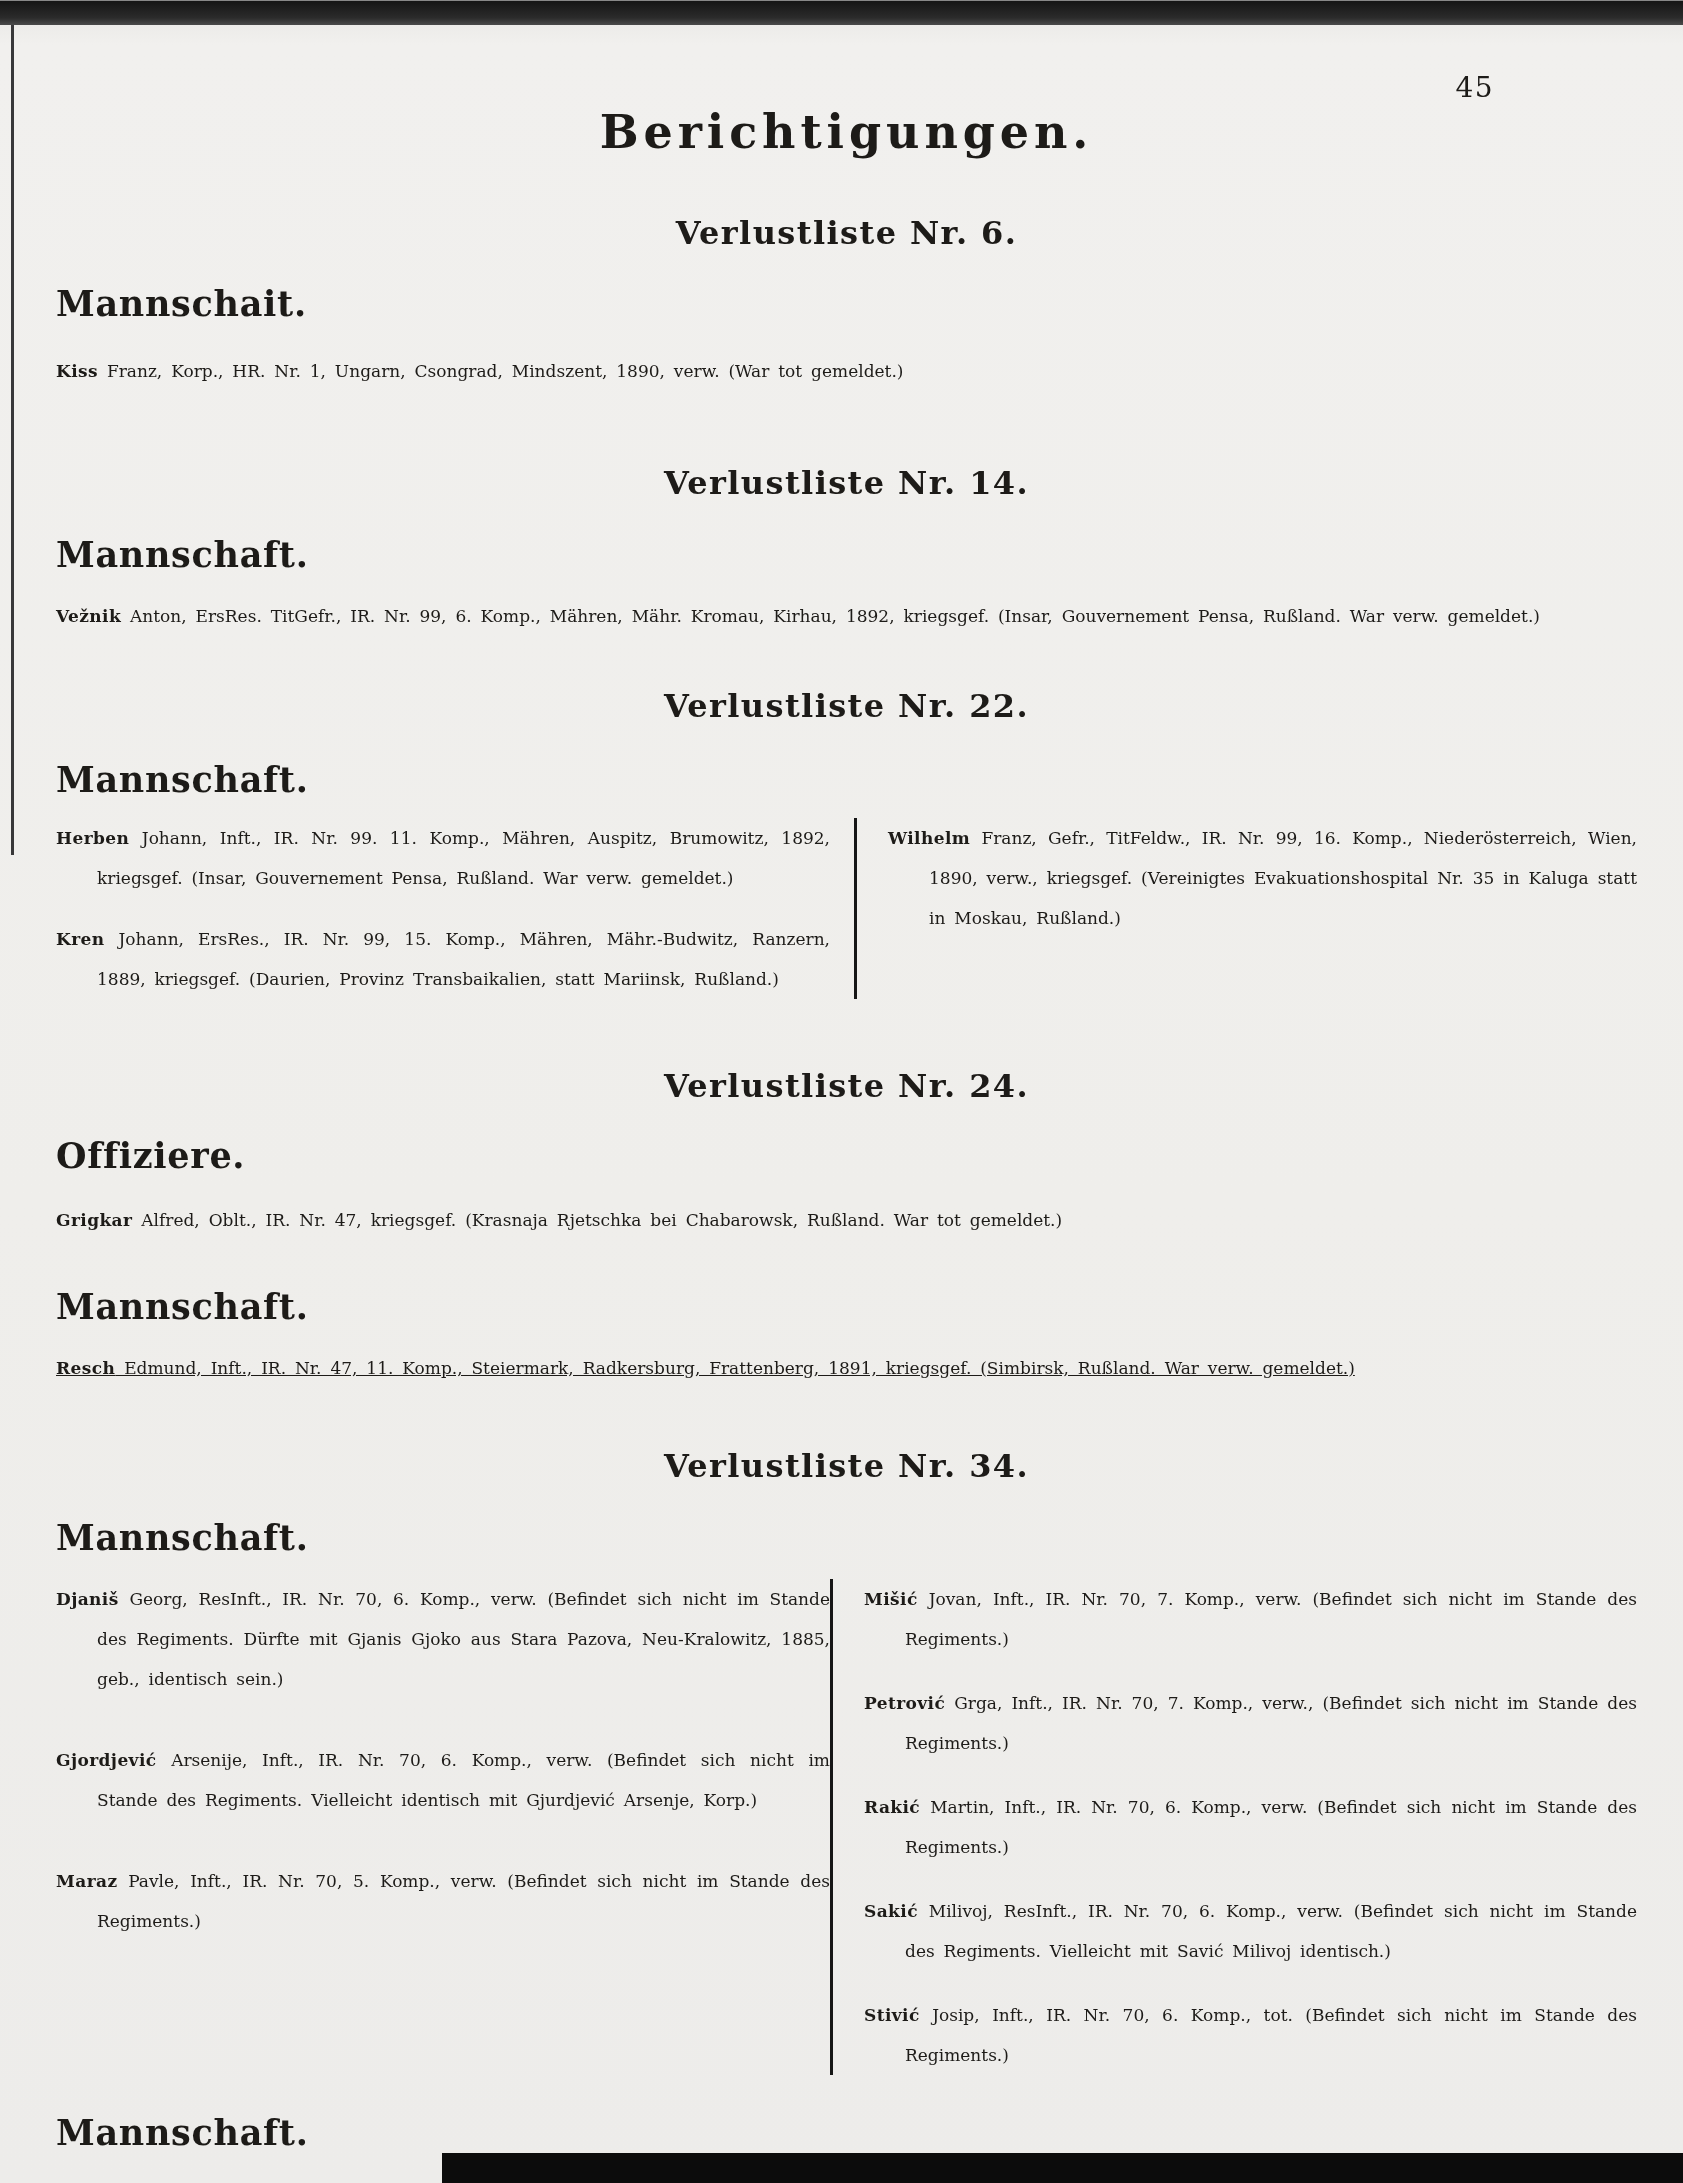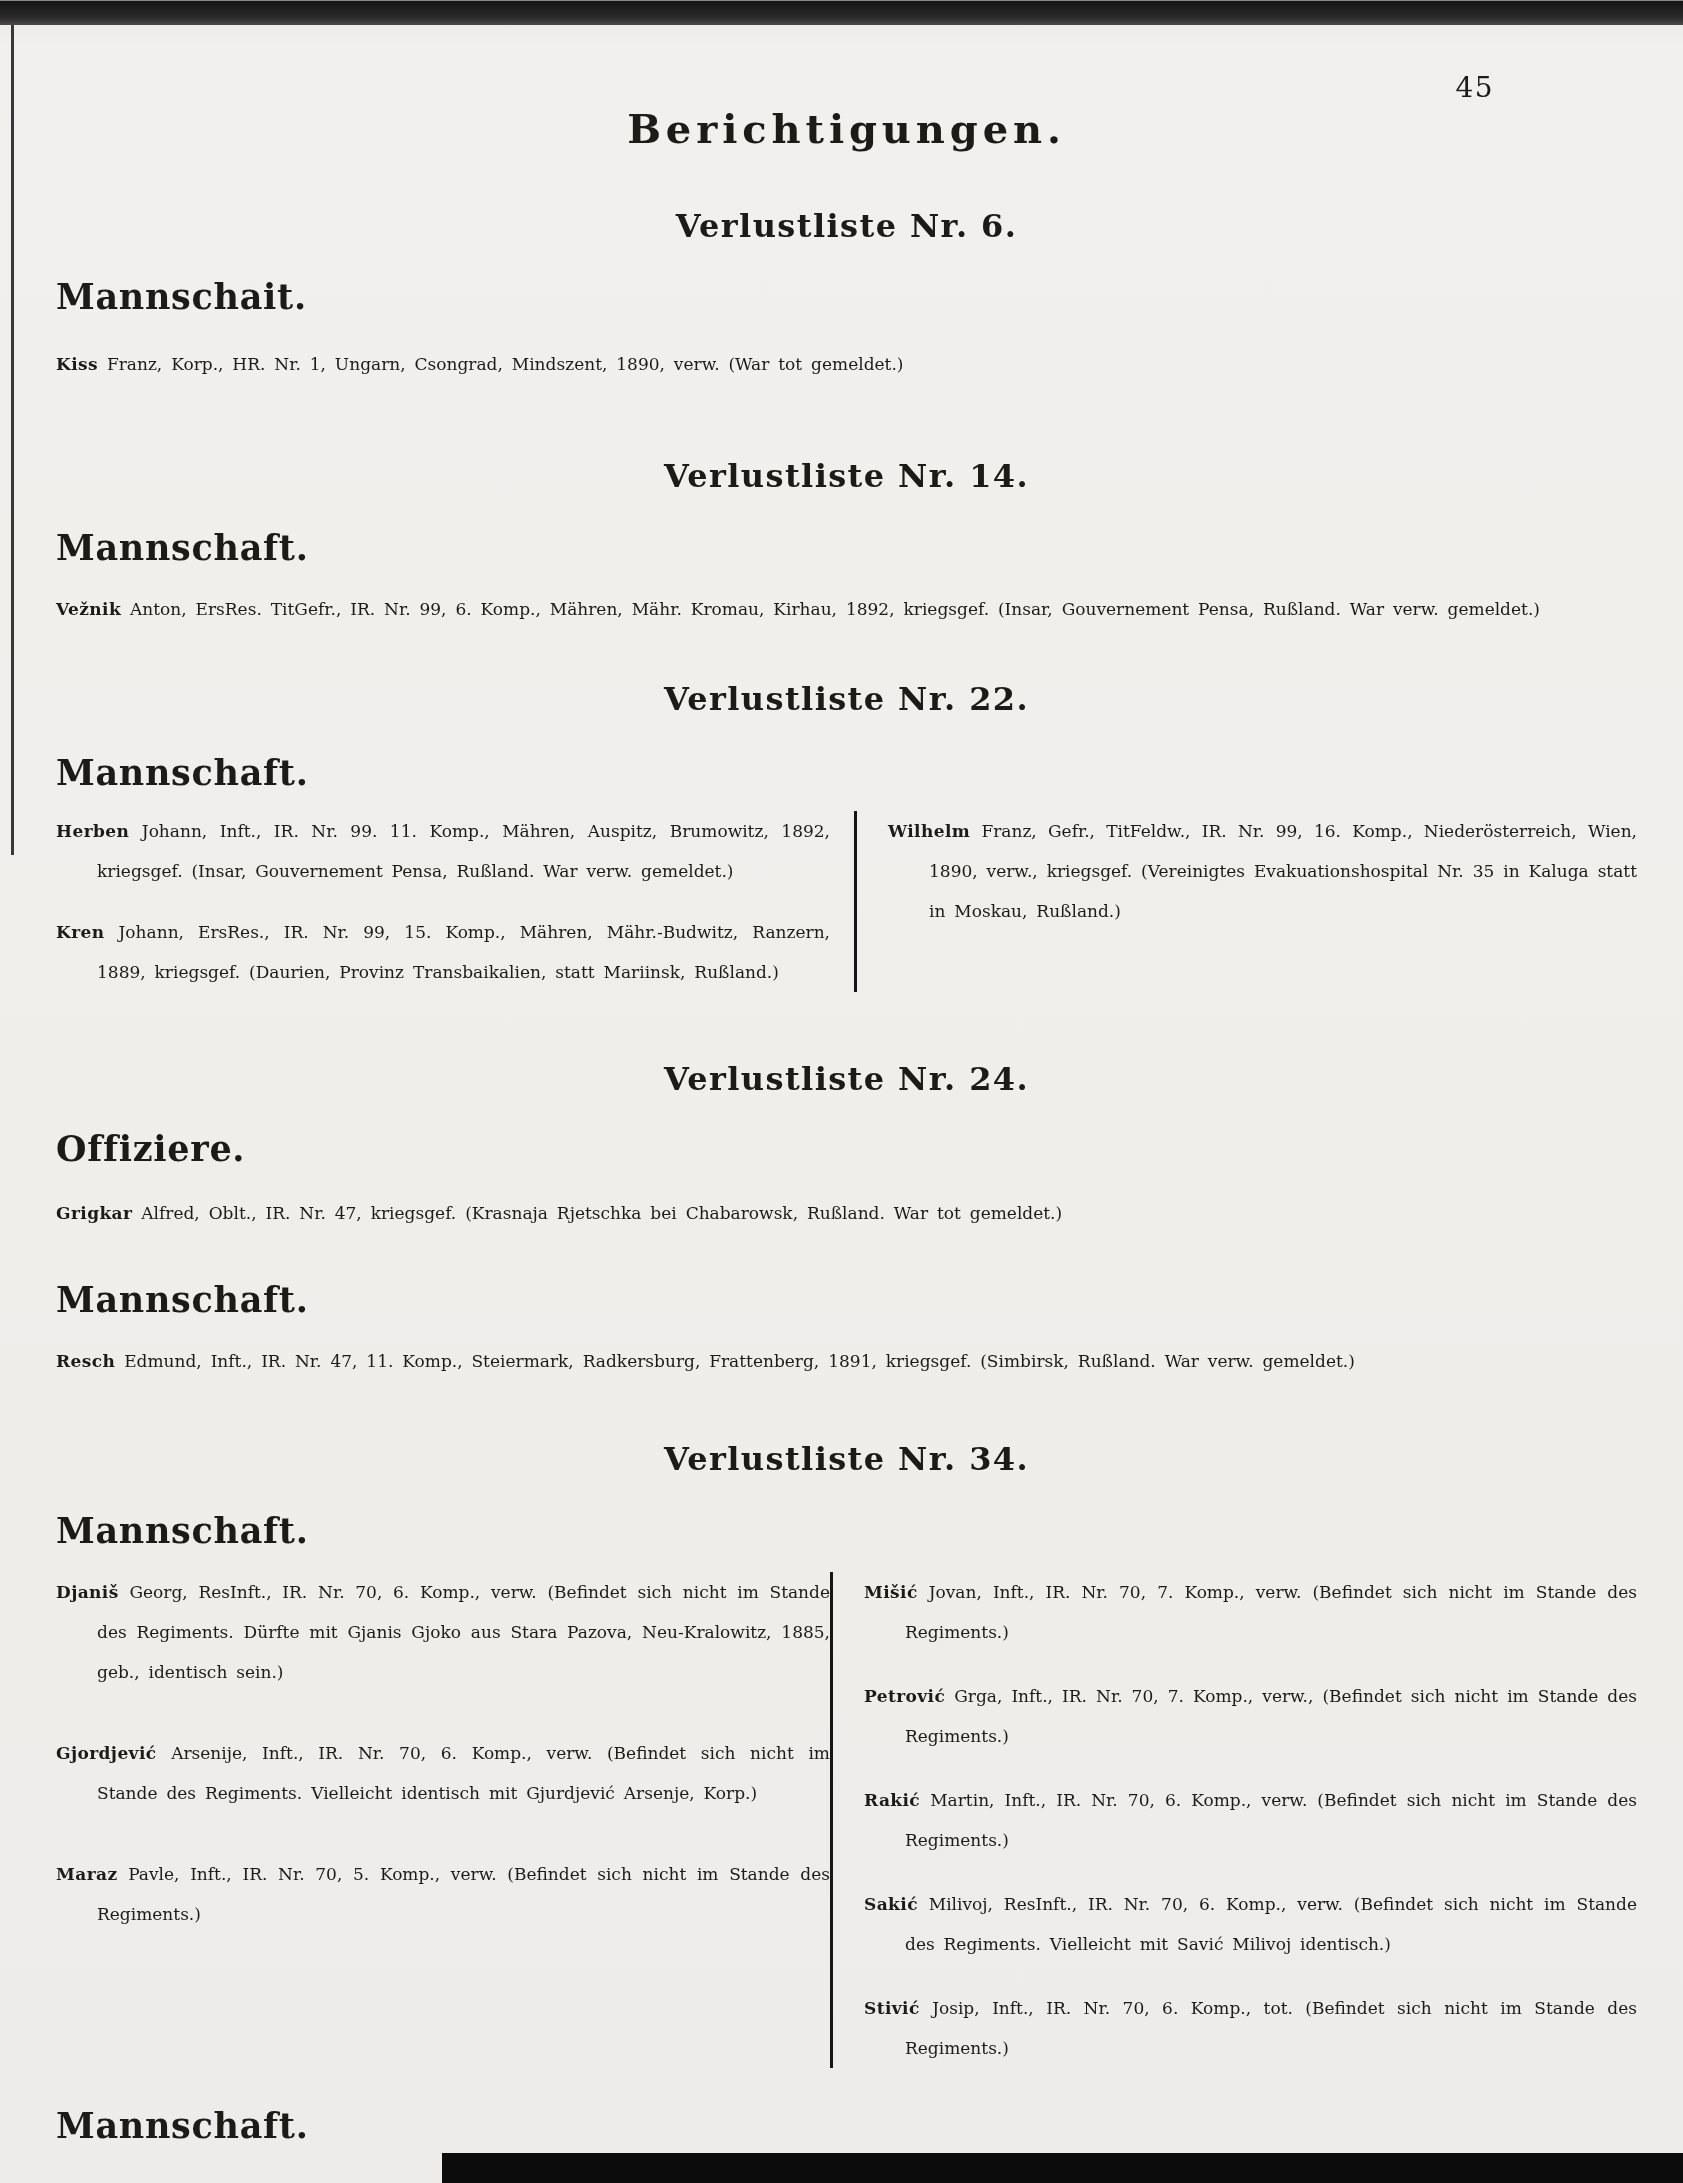--- a/index.html
+++ b/index.html
@@ -16,21 +16,21 @@
   .scan-bar-bottom{position:absolute;bottom:0;left:442px;right:0;height:31px;background:#0c0c0c;}
   .scan-line-left{position:absolute;top:24px;left:10.6px;width:3.5px;height:830px;background:#17171a;opacity:.85;}
 
   .page-number{position:absolute;top:70px;right:189px;font-size:28px;letter-spacing:1.4px;}
 
   .content{position:relative;padding:0 46px 0 56px;}
 
   .doc-title{
     margin:104px 0 0;
     text-align:center;
-    font-size:40px;font-weight:700;letter-spacing:4.9px;
+    font-size:46px;font-weight:700;letter-spacing:4.9px;
   }
   h2.vl{margin:0;text-align:center;font-size:32px;font-weight:700;letter-spacing:1.4px;}
   h3.sub{margin:0;text-align:left;font-size:35px;font-weight:700;letter-spacing:0.7px;}
 
   .entry{
     margin:0;
     font-size:17px;line-height:40px;
     word-spacing:3.5px;
     padding-left:41px;text-indent:-41px; 
   }
@@ -42,21 +42,21 @@
   .col-right{flex:1;border-left:3.5px solid #161616;padding-left:31px;}
   .col-left .entry + .entry{margin-top:41px;}
   .col-right .entry + .entry{margin-top:24px;}
 
   
   #s6  h2{margin-top:55px;}   #s6  h3{margin-top:31px;}  #s6  .entry{margin-top:27px;}
   #s14 h2{margin-top:73px;}  #s14 h3{margin-top:32px;}  #s14 .entry{margin-top:21px;}
   #s22 h2{margin-top:51px;}   #s22 h3{margin-top:34px;}  #s22 .cols{margin-top:18.3px;gap:24px;}
   #s22 .col-left .entry + .entry{margin-top:21px;}
   #s24 h2{margin-top:68px;}   #s24 .off-sub{margin-top:29.5px;} #s24 .off-entry{margin-top:24px;}
-  #s24 .man-sub{margin-top:46px;} #s24 .man-entry{margin-top:21px;}
+  #s24 .man-sub{margin-top:46px;} #s24 .man-entry{margin-top:21px;text-decoration:underline;}
   #s34 h2{margin-top:59px;}   #s34 h3{margin-top:32px;}  #s34 .cols{margin-top:21px;}
   #s42 h2{margin-top:42px;}   #s42 h3{margin-top:37px;}
 </style>
 </head>
 <body>
 
 <div class="page">
   <div class="scan-bar-top"></div>
   <div class="scan-line-left"></div>
   <div class="page-number">45</div>

